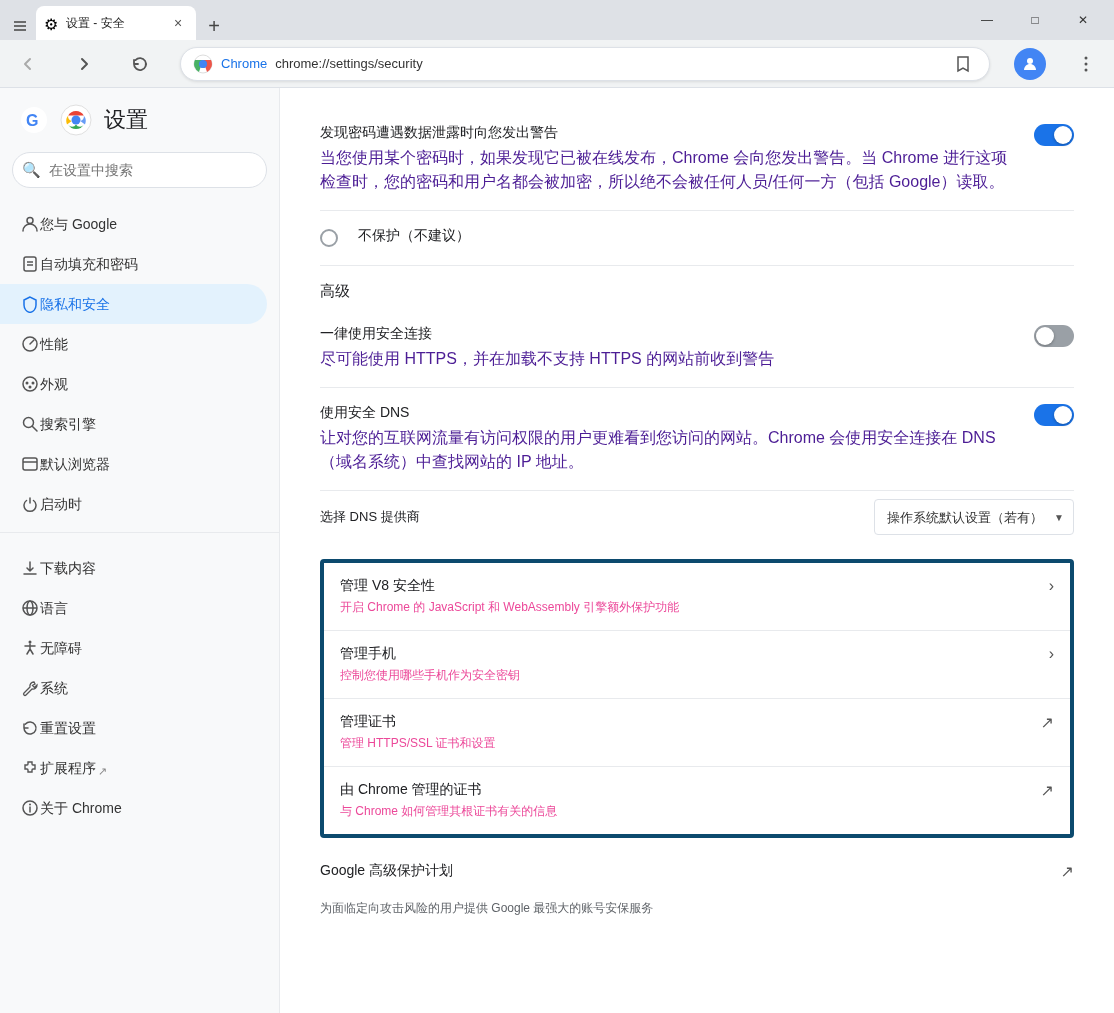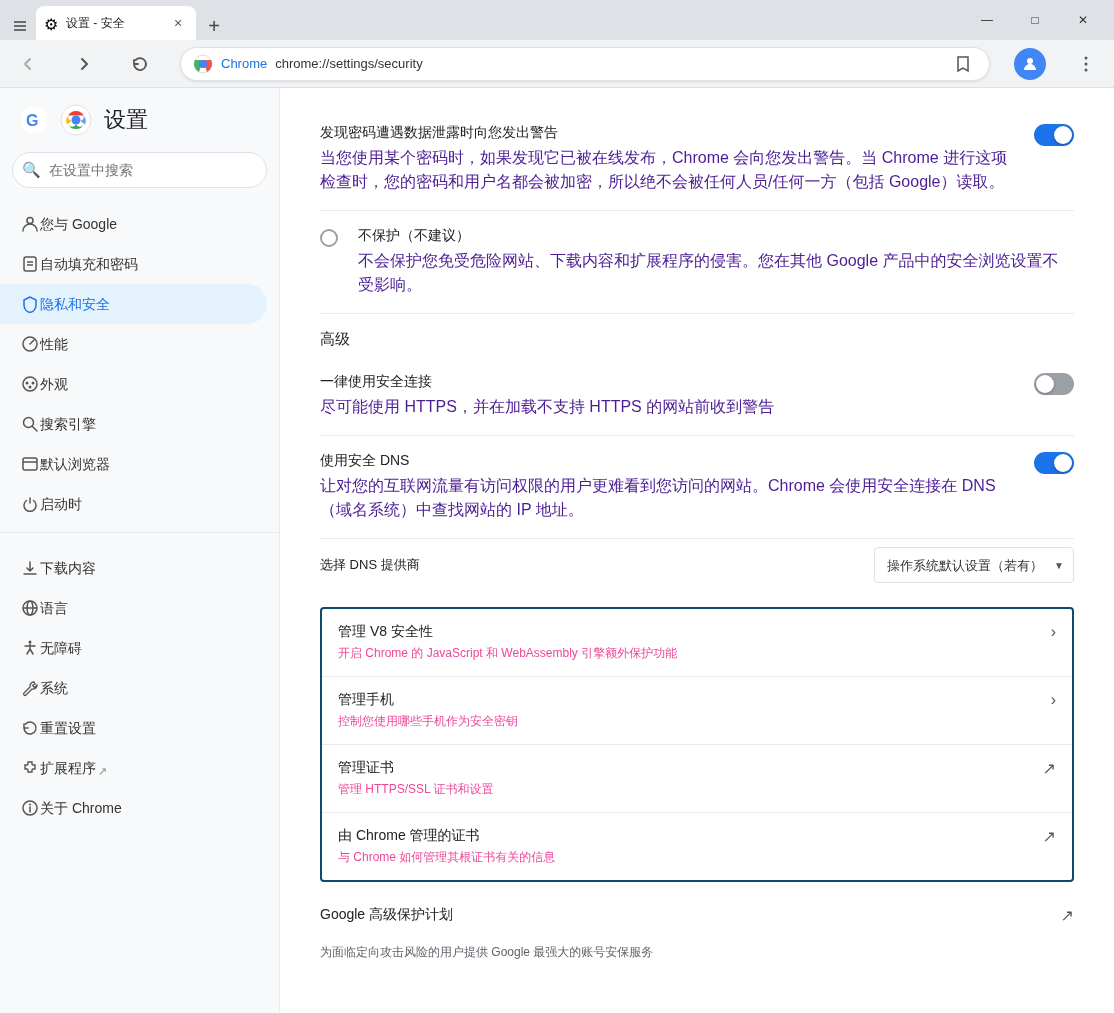--- a/index.html
+++ b/index.html
@@ -74,21 +74,21 @@
     .advanced-label { font-size: 15px; color: #202124; padding: 16px 0 8px; font-weight: 500; }
 
     
     .dns-row { display: flex; align-items: center; justify-content: space-between; padding: 8px 0 16px; }
     .dns-label { font-size: 13px; color: #202124; }
     .dns-select { height: 36px; border: 1px solid #dde1e7; border-radius: 4px; padding: 0 30px 0 12px; font-size: 13px; color: #333; background: #fff; cursor: pointer; appearance: none; position: relative; }
     .dns-select-wrapper { position: relative; padding-left: 20px; }
     .dns-select-wrapper::after { content: '▼'; position: absolute; right: 10px; top: 50%; transform: translateY(-50%); font-size: 10px; color: #555; pointer-events: none; }
 
     
-    .highlight-box { border: 2px solid #0c4a6e; border-radius: 4px; padding: 0; margin: 8px 0; }
+    .highlight-box { border: 4px solid #0c4a6e; border-radius: 4px; padding: 0; margin: 8px 0; }
     .highlight-item { padding: 14px 16px; display: flex; align-items: flex-start; justify-content: space-between; border-bottom: 1px solid #e8eaed; }
     .highlight-item:last-child { border-bottom: none; }
     .highlight-item-info { flex: 1; }
     .highlight-item-title { font-size: 14px; color: #202124; margin-bottom: 4px; }
     .highlight-item-desc { font-size: 12px; color: #ec4899; }
     .highlight-item-action { flex-shrink: 0; display: flex; align-items: center; padding-left: 12px; }
     .arrow-icon { color: #555; font-size: 16px; }
     .external-icon { color: #555; font-size: 16px; }
 
     
@@ -357,21 +357,20 @@
         </div>
         <div class="setting-control">
           <div class="toggle on"></div>
         </div>
       </div>
 
       <div class="setting-item">
         <div class="radio-outer"></div>
         <div class="setting-info">
           <div class="setting-title">不保护（不建议）</div>
-          <div class="setting-desc">不会保护您免受危险网站、下载内容和扩展程序的侵害。您在其他 Google 产品中的安全浏览设置不受影响。</div>
         </div>
       </div>
 
       <div class="advanced-label">高级</div>
 
       <div class="setting-item">
         <div class="setting-info">
           <div class="setting-title">一律使用安全连接</div>
           <div class="setting-desc">尽可能使用 HTTPS，并在加载不支持 HTTPS 的网站前收到警告</div>
         </div>

